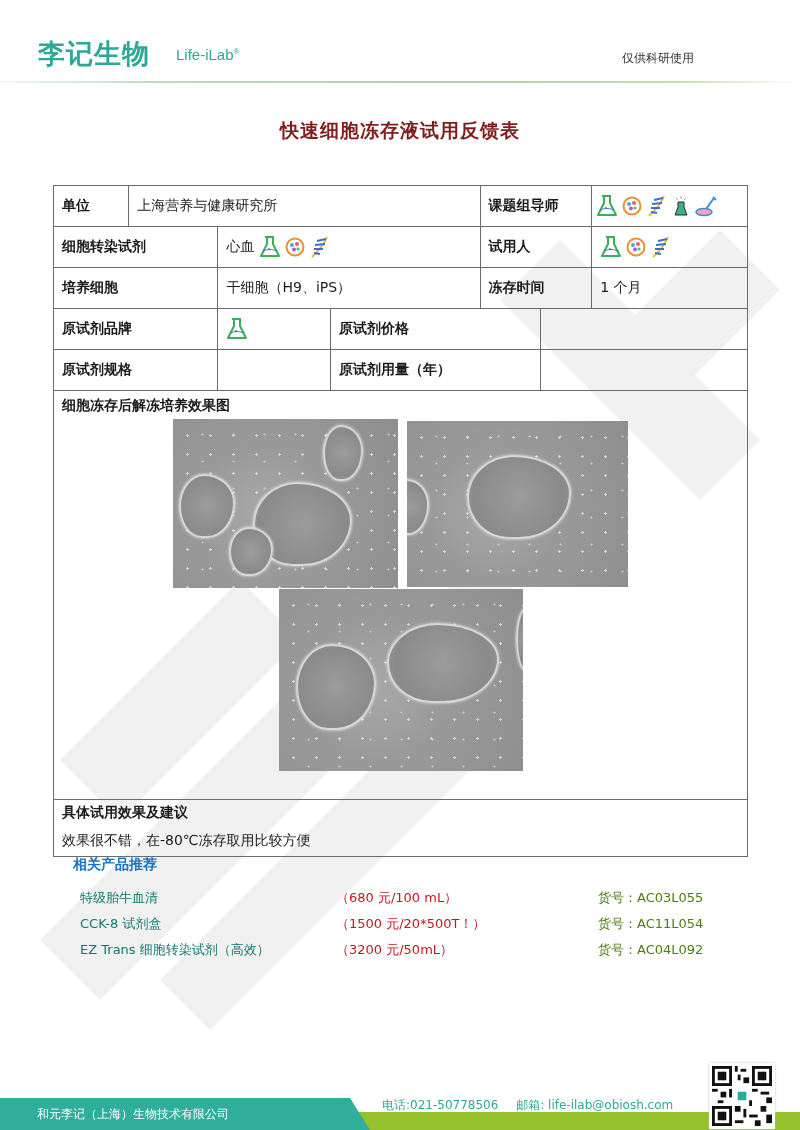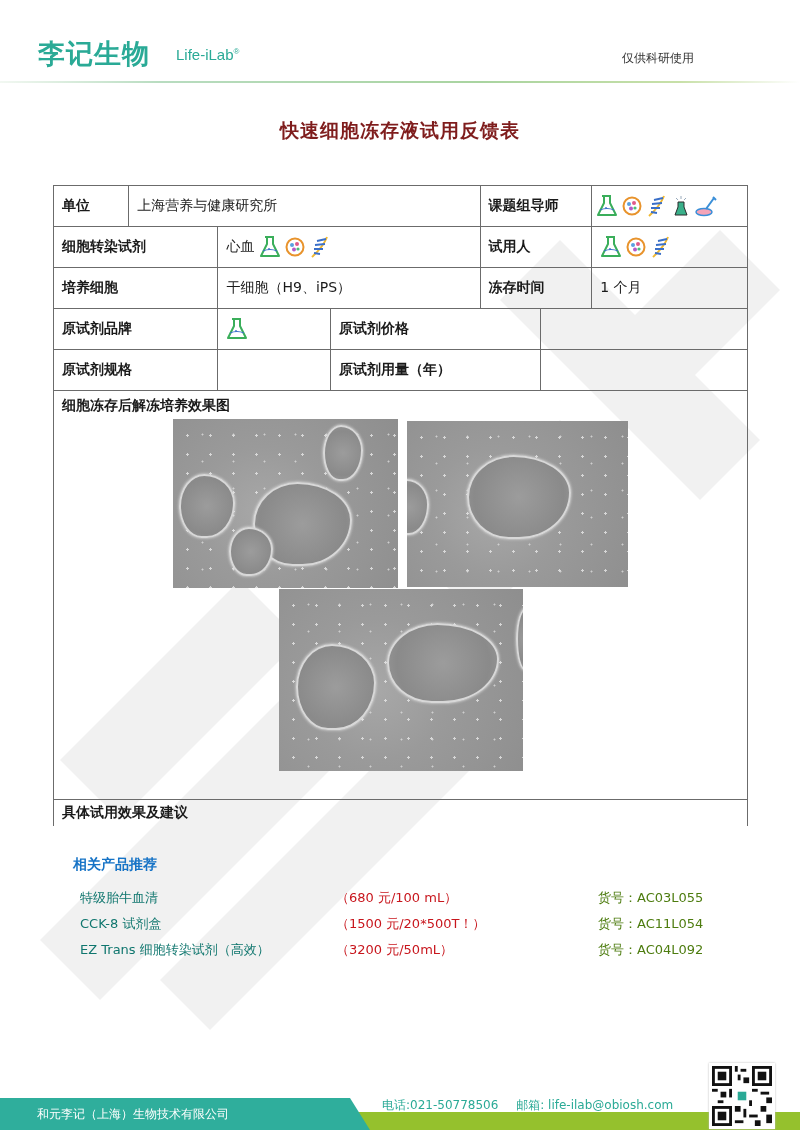--- a/index.html
+++ b/index.html
@@ -256,20 +256,23 @@
       <div class="photo" style="left:225px; top:198px; width:244px; height:182px;">
         <div class="dots"></div>
         <div class="colony" style="left:17px; top:55px; width:76px; height:82px;"></div>
         <div class="colony" style="left:108px; top:34px; width:108px; height:76px;"></div>
         <div class="colony" style="left:237px; top:18px; width:20px; height:60px;"></div>
       </div>
     </td>
   </tr>
   <tr>
     <td colspan="8" class="lbl" style="height:26px; border-bottom:none;">具体试用效果及建议</td>
+  </tr>
+  <tr>
+    <td colspan="8" class="suggest-text" style="height:30px; border-top:none;">效果很不错，在-80℃冻存取用比较方便</td>
   </tr>
 </tbody>
   </table>
 
 <div class="related-title">相关产品推荐</div>
 
 <div class="prod-row" style="top:889px;">
   <span class="name">特级胎牛血清</span>
   <span class="price">（680 元/100 mL）</span>
   <span class="code">货号：AC03L055</span>

